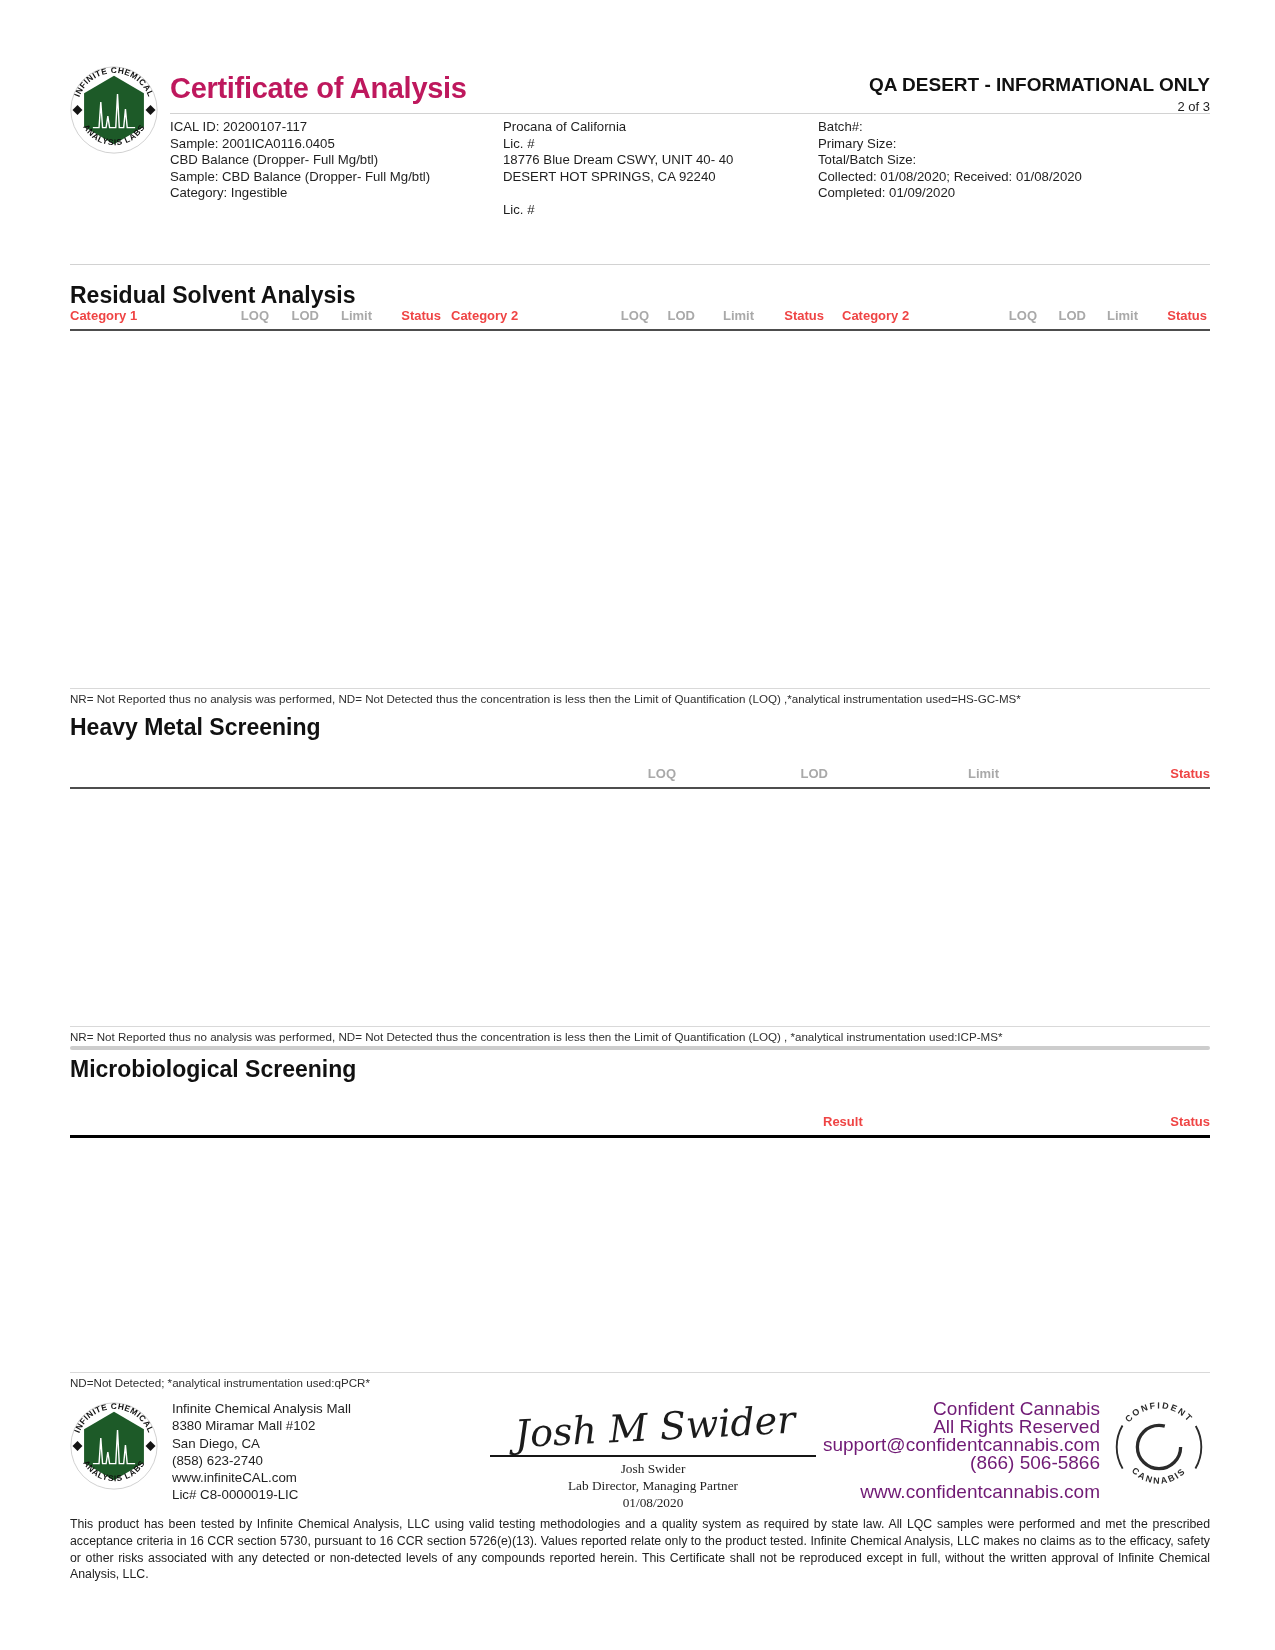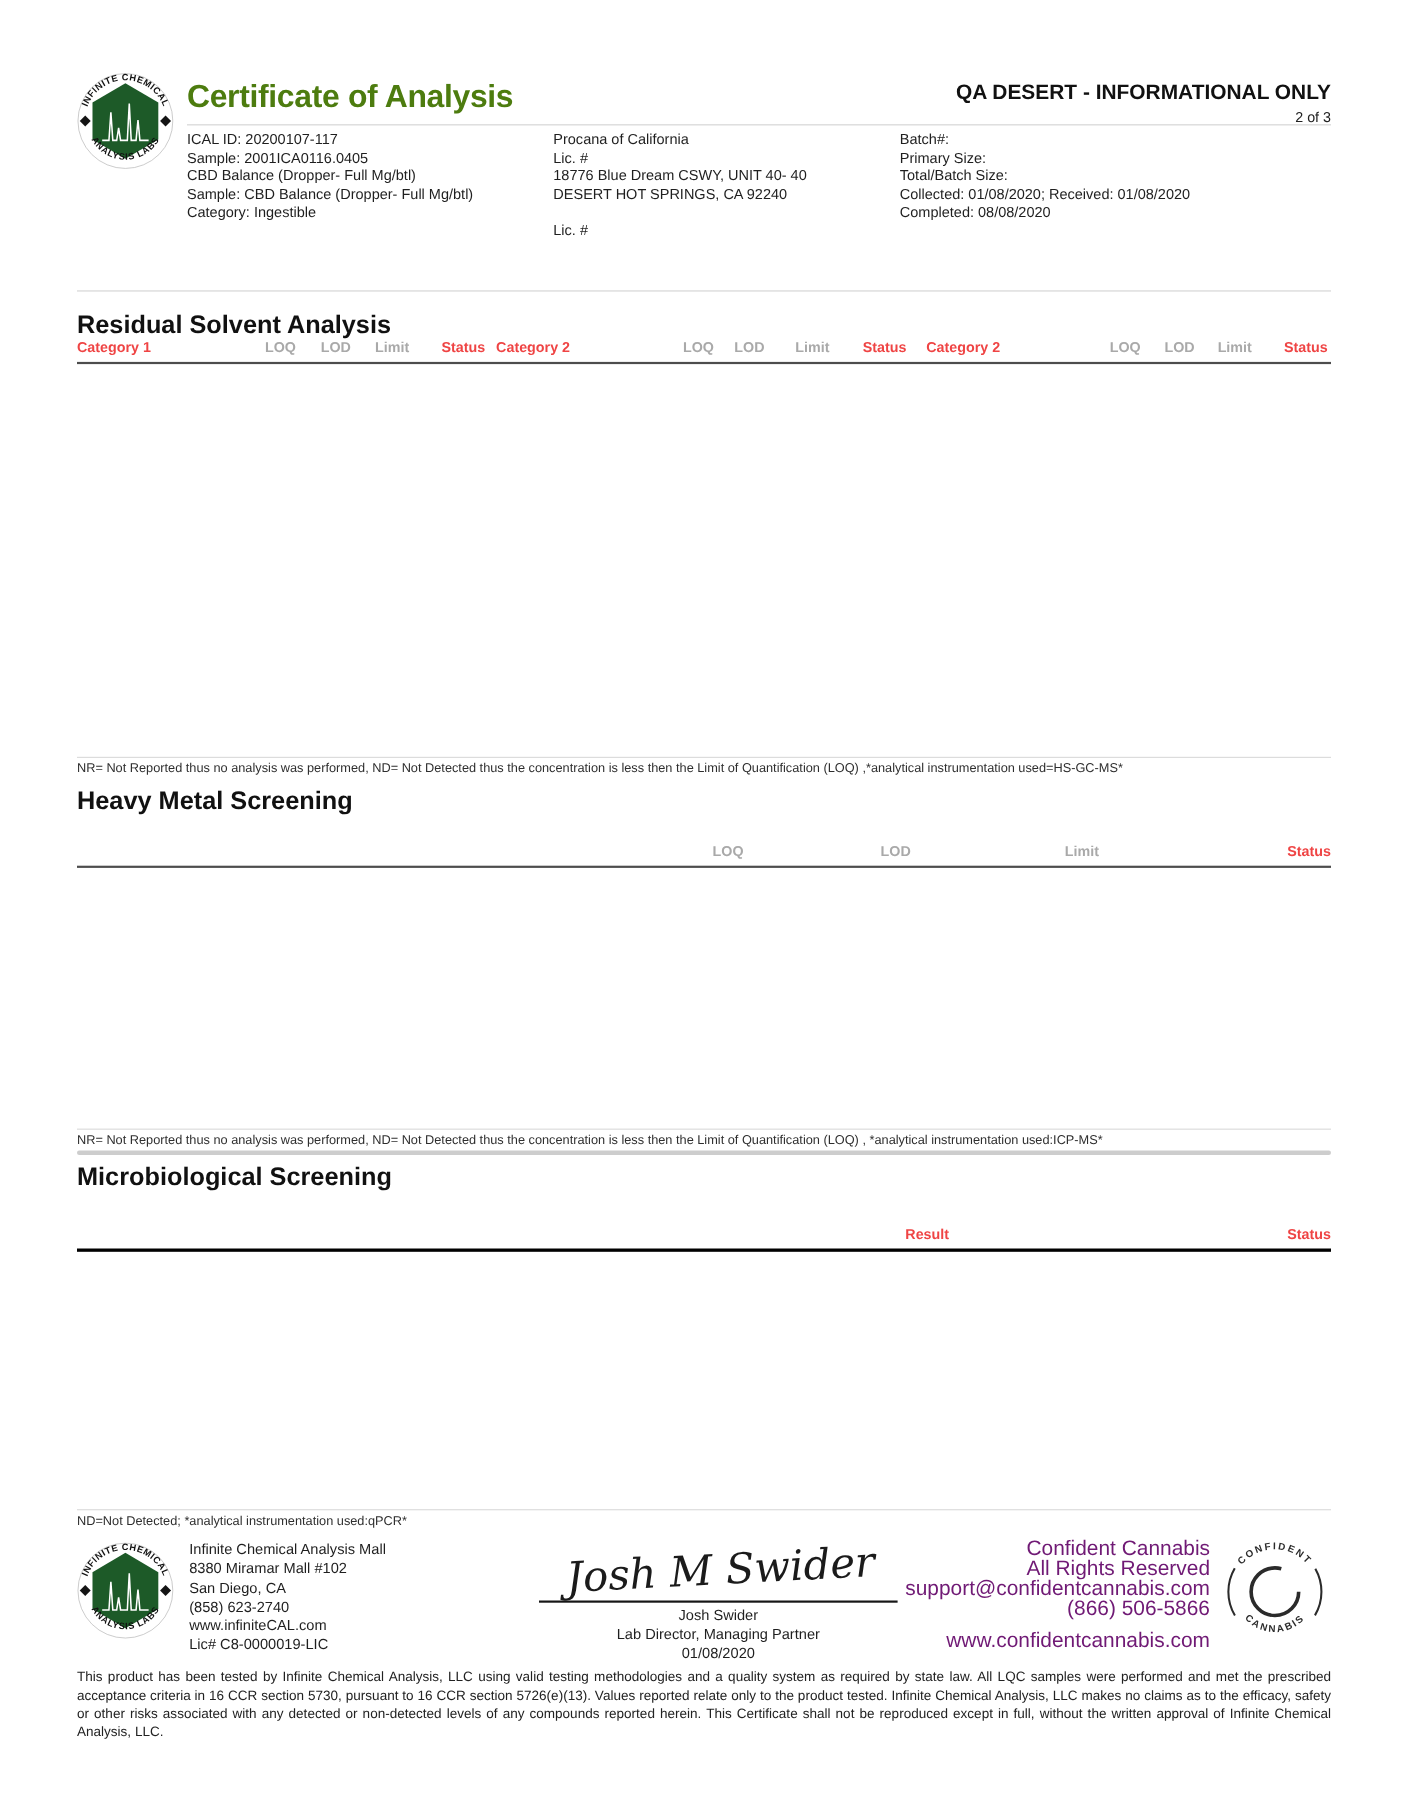--- a/index.html
+++ b/index.html
@@ -1,39 +1,39 @@
 <!DOCTYPE html>
 <html><head>
 <meta charset="utf-8">
 <style>
   html,body{margin:0;padding:0;background:#ffffff;}
   .page{
     position:relative;width:1275px;height:1650px;background:#ffffff;
     font-family:"Liberation Sans",sans-serif;color:#1f1f1f;overflow:hidden;
   }
   .abs{position:absolute;}
-  .doc-title{font-size:29px;font-weight:600;color:#4d7c0f;letter-spacing:-0.3px;}
+  .doc-title{font-size:29px;font-weight:600;color:#be185d;letter-spacing:-0.3px;}
   .qa-notice{font-size:19px;font-weight:bold;color:#111;text-align:right;}
   .page-num{font-size:13px;color:#222;text-align:right;}
   .hr-light{border-top:1px solid #d2d2d2;height:0;}
   .hr-mid{background:#4d4d4d;height:2px;}
   .hr-black{background:#000;height:3px;}
   .hr-bar{background:#cdcdcd;height:4px;border-radius:2px;}
   .info{font-size:13.2px;line-height:16.6px;color:#1f1f1f;}
   .info div{white-space:nowrap;}
   .sec-title{font-size:23px;font-weight:bold;color:#111;}
   .hcell{position:absolute;font-size:13px;font-weight:bold;white-space:nowrap;}
   .gray{color:#a9a9a9;}
   .dark{color:#ef4444;}
   .ta-r{text-align:right;}
   .footnote{font-size:11.6px;color:#2e2e2e;padding-top:3px;border-top:1px solid #d9d9d9;white-space:nowrap;}
   .footer-text{font-size:13.3px;line-height:17.3px;color:#1f1f1f;}
   .cc-block{font-size:19px;line-height:18px;color:#701a75;text-align:right;}
   .sig-line{border-top:2px solid #161616;height:0;}
-  .sig-meta{font-size:13.3px;line-height:17px;color:#1f1f1f;text-align:center;}
+  .sig-meta{font-size:13.3px;line-height:17px;color:#1f1f1f;text-align:center;font-family:Liberation Serif, serif;}
   .disclaimer{font-size:12.3px;line-height:16.8px;color:#222;text-align:justify;}
 </style>
 </head>
 <body>
 
 <div class="page">
 
   <span class="abs" style="left:70px;top:66px;">
     <svg width="88" height="88" viewBox="0 0 100 100">
       <defs>
@@ -74,21 +74,21 @@
     <div>DESERT HOT SPRINGS, CA 92240</div>
     <div style="height:16.6px;"></div>
     <div>Lic. #</div>
   </div>
 
   <div class="abs info" style="left:818px;top:119px;">
     <div>Batch#:</div>
     <div>Primary Size:</div>
     <div>Total/Batch Size:</div>
     <div>Collected: 01/08/2020; Received: 01/08/2020</div>
-    <div>Completed: 08/08/2020</div>
+    <div>Completed: 01/09/2020</div>
   </div>
 
   <div class="abs hr-light" style="left:70px;top:264px;width:1140px;"></div>
   <div class="abs sec-title" style="left:70px;top:282px;">Residual Solvent Analysis</div>
 
   <span class="hcell dark" style="left:70px;top:308px;">Category 1</span>
   <span class="hcell gray ta-r" style="left:205px;top:308px;width:64px;">LOQ</span>
   <span class="hcell gray ta-r" style="left:275px;top:308px;width:44px;">LOD</span>
   <span class="hcell gray ta-r" style="left:325px;top:308px;width:47px;">Limit</span>
   <span class="hcell dark ta-r" style="left:377px;top:308px;width:64px;">Status</span>

